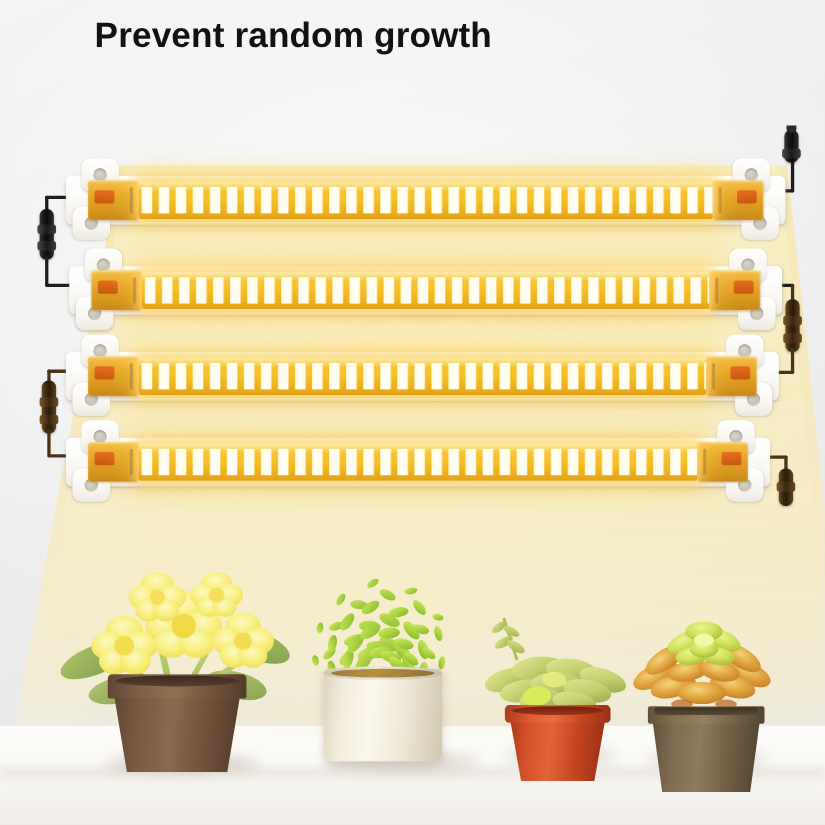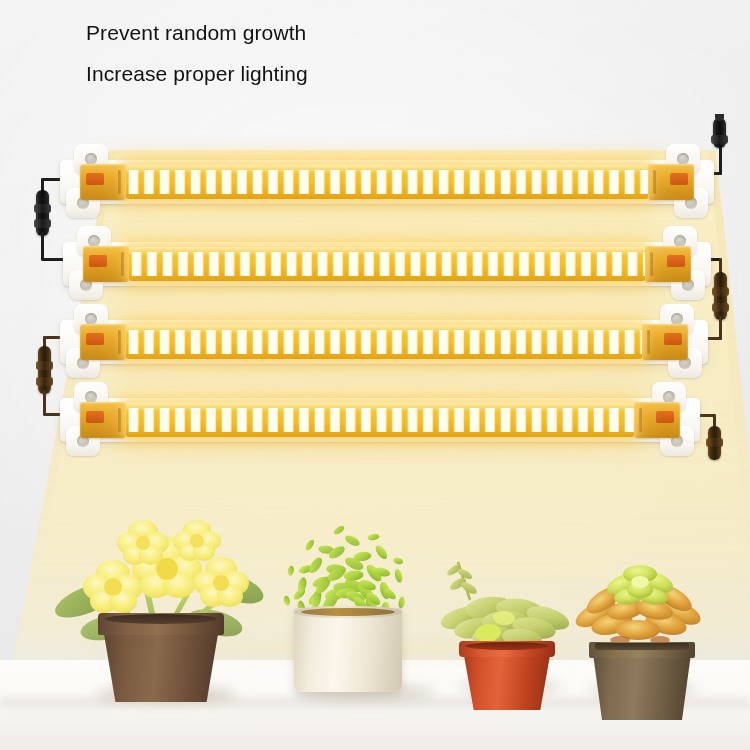--- a/index.html
+++ b/index.html
@@ -55,22 +55,22 @@
     background:radial-gradient(ellipse 60% 100% at 50% 0%,rgba(246,232,182,.55) 0%,rgba(250,242,214,0) 75%);
     filter:blur(5px);
   }
 
   
   .headline{
     position:absolute;left:86px;top:12px;width:650px;
     color:#121212;
   }
   .headline div{
-    font-size:21px;line-height:41px;letter-spacing:.1px;white-space:nowrap;
-    font-weight:400;
+    font-size:32px;line-height:41px;letter-spacing:.1px;white-space:nowrap;
+    font-weight:700;
   }
 
   
   .bar{position:absolute;height:74px;}
   .bar .plate{
     position:absolute;left:0;top:12px;width:100%;height:44px;
     background:linear-gradient(180deg,#ffffff 0%,#fdfdfb 30%,#f7f5ef 72%,#eeebe2 100%);
     border-radius:5px;
     box-shadow:0 1px 2px rgba(150,145,130,.35),0 3px 7px rgba(160,152,132,.18);
   }
@@ -190,21 +190,20 @@
 
   <div class="cone"></div>
   <div class="cone-core"></div>
 
   <div class="table-top"></div>
   <div class="table-edge"></div>
   <div class="cone-floor"></div>
 
   <div class="headline">
     <div>Prevent random growth</div>
-    <div>Increase proper lighting</div>
   </div>
 
   <div class="cable" style="left:698px;top:172px;width:24px;height:3px;"></div>
   <div class="cable" style="left:719px;top:142px;width:3px;height:33px;"></div>
   <div class="conn" style="left:713px;top:118px;height:30px;">
     <div class="band" style="top:17px;"></div>
     <div class="tipcap" style="top:-4px;"></div>
   </div>
 
   <div class="cable" style="left:41px;top:178px;width:32px;height:3px;"></div>

